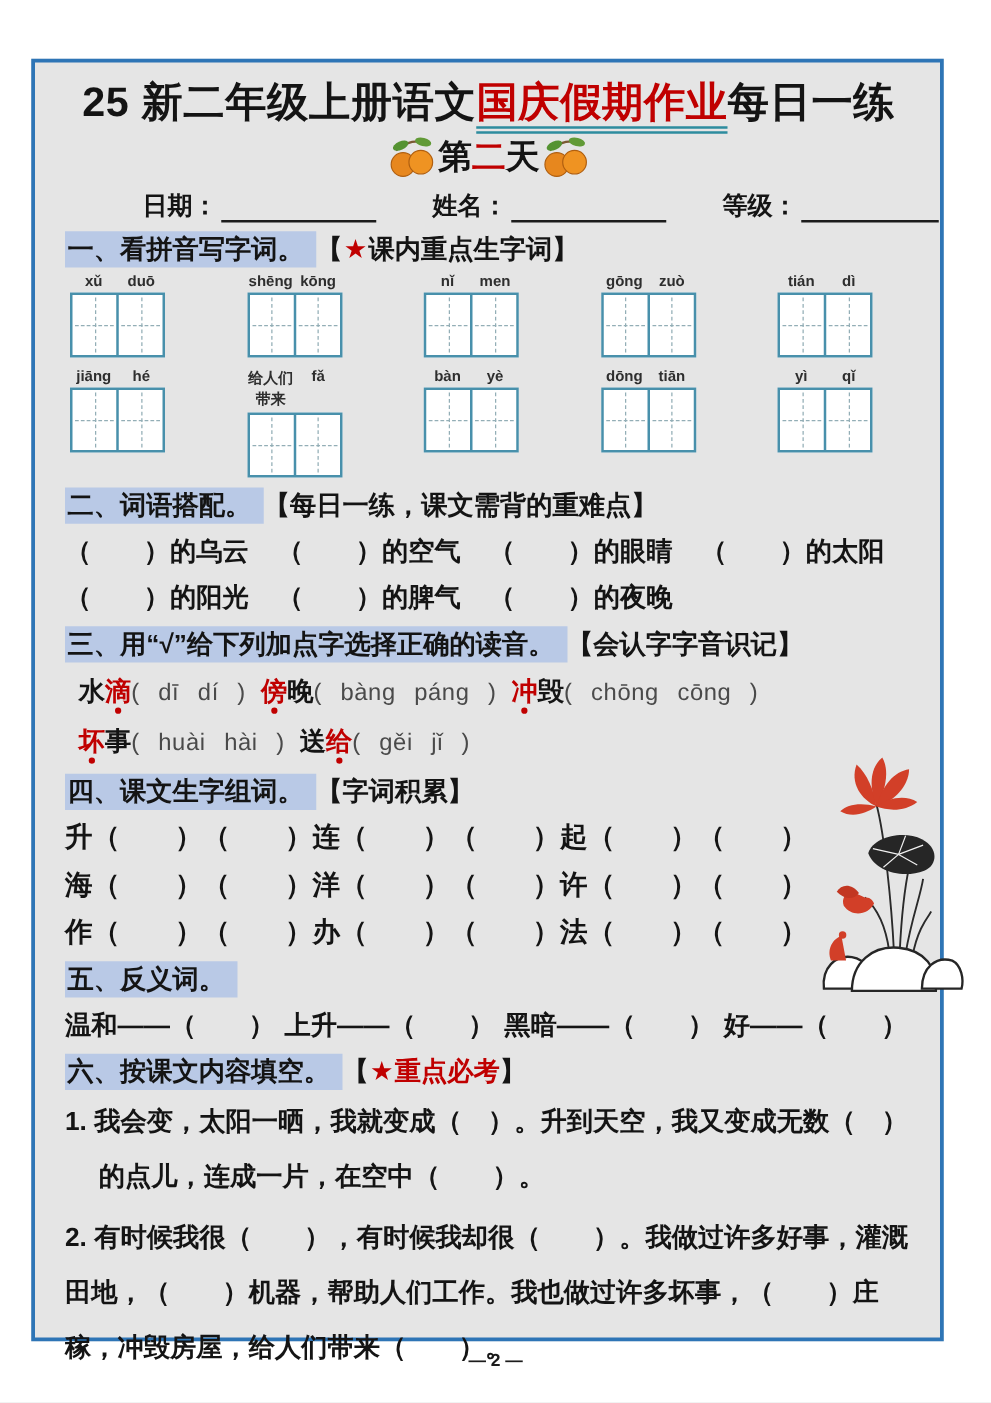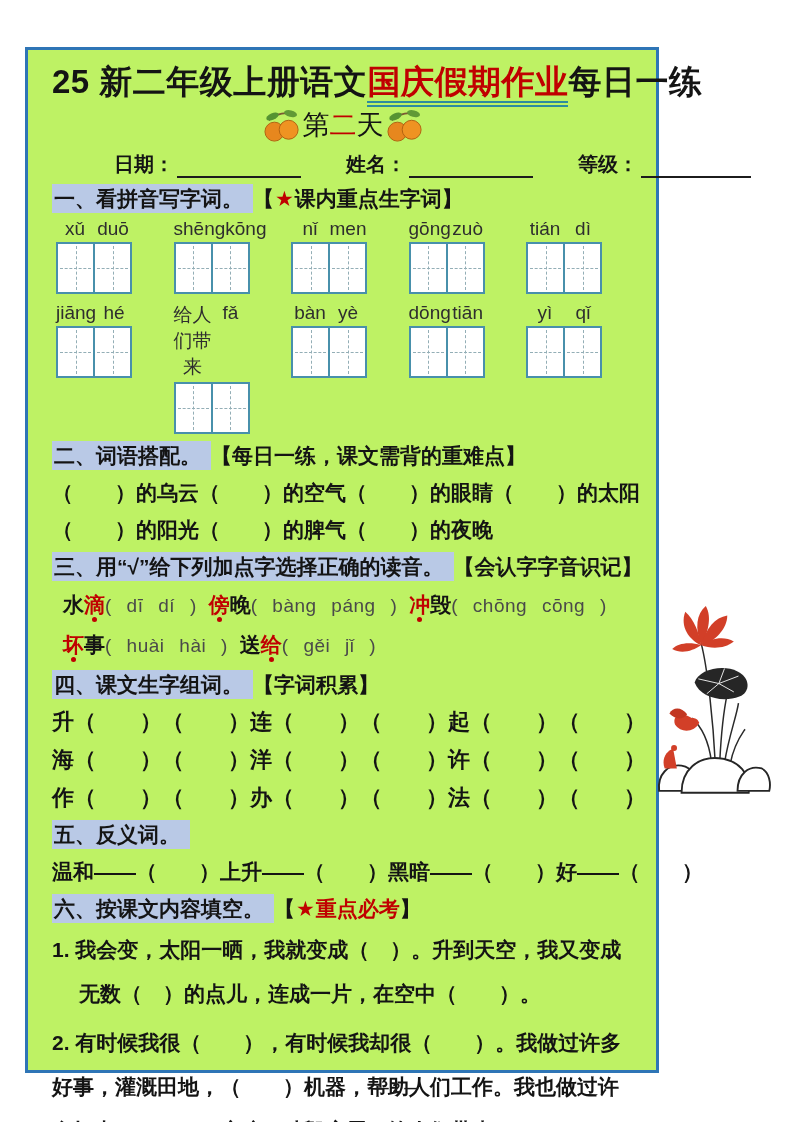--- a/index.html
+++ b/index.html
@@ -3,46 +3,46 @@
 <meta charset="utf-8">
 <style>
   * { box-sizing: border-box; }
   html,body { margin:0; padding:0; }
   body {
     width:793px; height:1122px; position:relative; background:#ffffff;
     font-family:"Liberation Sans","DejaVu Sans",sans-serif; color:#141414;
     overflow:hidden;
   }
   .frame {
-    position:absolute; left:25px; top:47px; width:634px; height:1026px;
-    border:3px solid #2e75b6; padding:6px 22px 0 24px; background:#bef264;
+    position:absolute; left:25px; top:47px; width:730px; height:1026px;
+    border:3px solid #2e75b6; padding:6px 22px 0 24px; background:#e5e5e5;
   }
   
   .title { margin:4px 0 2px; text-align:center; font-size:33px; font-weight:800;
            letter-spacing:.5px; white-space:nowrap; }
   .red { color:#c00000; }
   .dbl { border-bottom:6px double #2d8c9e; padding-bottom:1px; }
   .subtitle { display:flex; align-items:center; justify-content:center; 
-              font-size:27px; font-weight:400; margin:0 0 4px; }
+              font-size:27px; font-weight:700; margin:0 0 4px; }
   .info { display:flex; gap:45px; margin:8px 0 6px 62px; font-size:20px;
           font-weight:700; align-items:flex-end; }
   .info-item { white-space:nowrap; }
   .wline { display:inline-block; width:124px; height:22px;
            border-bottom:2px solid #1c1c1c; margin-left:3px; vertical-align:bottom; }
   .wline.short { width:110px; }
   
   .sec-head { font-size:21px; font-weight:800; margin:7px 0 5px; white-space:nowrap; }
   .hl { background:#b9c9e6; padding:3px 10px 3px 2px; }
   .star { color:#c00000; padding:0 1px; }
   .note-red { color:#c00000; }
   
   .py-row { display:flex; justify-content:space-between; padding:0 32px 0 4px;
             margin:3px 0 8px; }
   .group { width:76px; }
-  .py-lab { display:flex; font-size:19px; color:#2e2e2e; margin-bottom:2px; font-weight:400; }
+  .py-lab { display:flex; font-size:12px; color:#2e2e2e; margin-bottom:2px; font-weight:700; }
   .py-lab span { flex:1; text-align:center; }
   .tian-box { display:flex; height:52px; border:2px solid #4890ab; background:#fff; }
   .tcell { flex:1; position:relative; }
   .tcell + .tcell { border-left:2px solid #4890ab; }
   .tcell::before { content:""; position:absolute; top:2px; bottom:2px; left:50%;
                    border-left:1px dashed #93aeb6; }
   .tcell::after  { content:""; position:absolute; left:2px; right:2px; top:50%;
                    border-top:1px dashed #93aeb6; }
   
   .grid4 { display:grid; grid-template-columns:repeat(4,1fr); font-size:21px;

